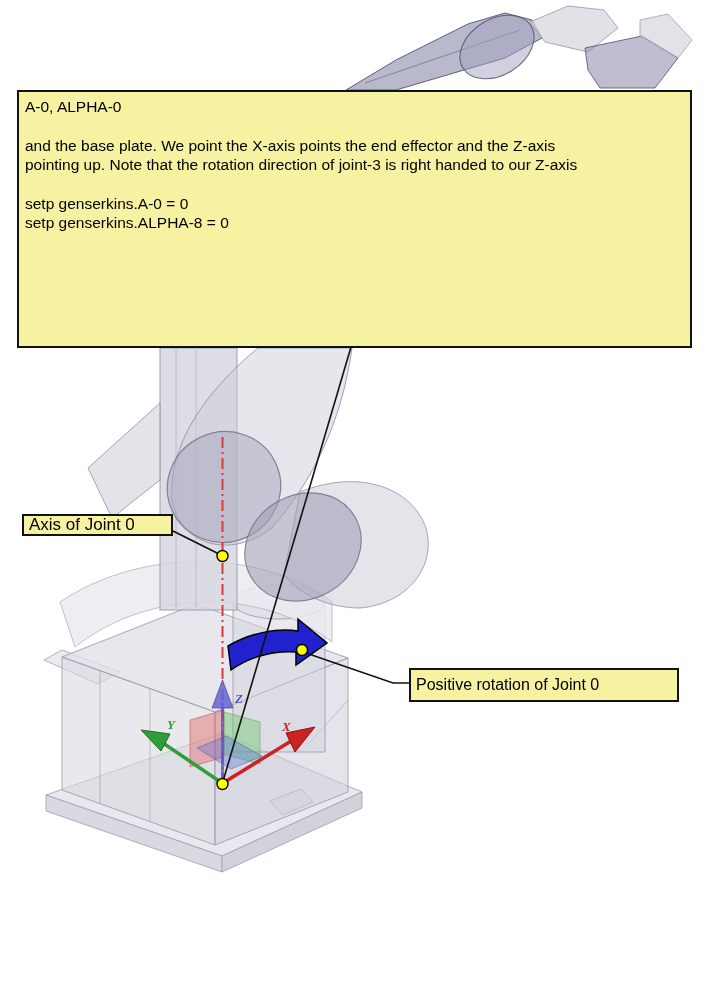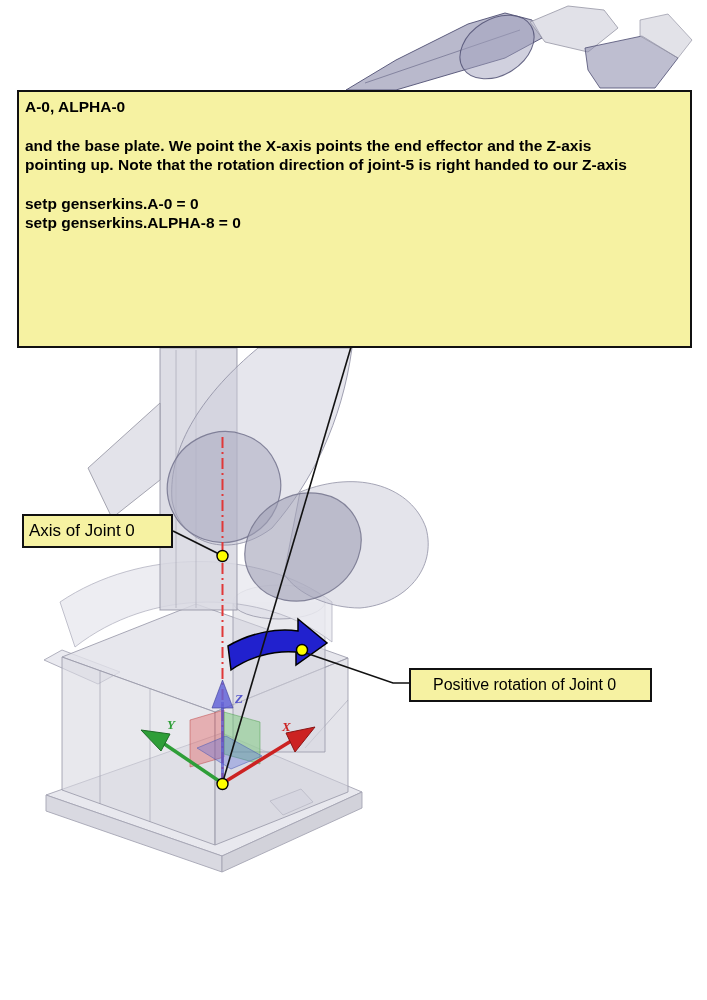--- a/index.html
+++ b/index.html
@@ -6,35 +6,35 @@
   *{box-sizing:border-box;}
   .stage{
     position:relative;width:707px;height:1000px;background:#ffffff;
     overflow:hidden;font-family:"Liberation Sans",sans-serif;
   }
   .stage svg{position:absolute;left:0;top:0;}
   .note-box{
     position:absolute;left:17px;top:90px;width:675px;height:258px;
     background:#F6F2A2;border:2px solid #111111;
     padding:5px 4px 4px 6px;
-    font-size:15.5px;line-height:19.4px;color:#000;font-weight:bold;
+    font-size:15.5px;line-height:19.4px;color:#000;
   }
   .note-box .line{white-space:pre;}
   .note-box .blank{height:19.4px;}
   .callout{
     position:absolute;background:#F6F2A2;border:2px solid #111111;
     color:#000;white-space:nowrap;display:flex;align-items:center;
   }
   .callout.axis{
-    left:22px;top:514px;width:151px;height:34px;
+    left:22px;top:514px;width:151px;height:22px;
     font-size:17px;padding-left:5px;
   }
   .callout.rot{
-    left:409px;top:668px;width:243px;height:34px;
-    font-size:16px;padding-left:22px;
+    left:409px;top:668px;width:270px;height:34px;
+    font-size:16px;padding-left:5px;
   }
   .triad-label{font-family:"Liberation Serif",serif;font-style:italic;font-weight:bold;font-size:13px;}
 </style>
 </head>
 <body>
 
 <div class="stage">
 
   <svg width="707" height="1000" viewBox="0 0 707 1000">
 
@@ -107,21 +107,21 @@
 
     <circle cx="222.5" cy="556" r="5.5" stroke="#000000" stroke-width="1.4" fill="#FFFF00"></circle>
     <circle cx="302" cy="650" r="5.5" stroke="#000000" stroke-width="1.4" fill="#FFFF00"></circle>
     <circle cx="222.5" cy="784" r="5.5" stroke="#000000" stroke-width="1.4" fill="#FFFF00"></circle>
   </svg>
 
   <div class="note-box">
     <div class="line">A-0, ALPHA-0</div>
     <div class="blank"></div>
     <div class="line">and the base plate. We point the X-axis points the end effector and the Z-axis</div>
-    <div class="line">pointing up. Note that the rotation direction of joint-5 is right handed to our Z-axis</div>
+    <div class="line">pointing up. Note that the rotation direction of joint-3 is right handed to our Z-axis</div>
     <div class="blank"></div>
     <div class="line">setp genserkins.A-0 = 0</div>
     <div class="line">setp genserkins.ALPHA-8 = 0</div>
   </div>
 
   <div class="callout axis">Axis of Joint 0</div>
   <div class="callout rot">Positive rotation of Joint 0</div>
 
 </div>
 

